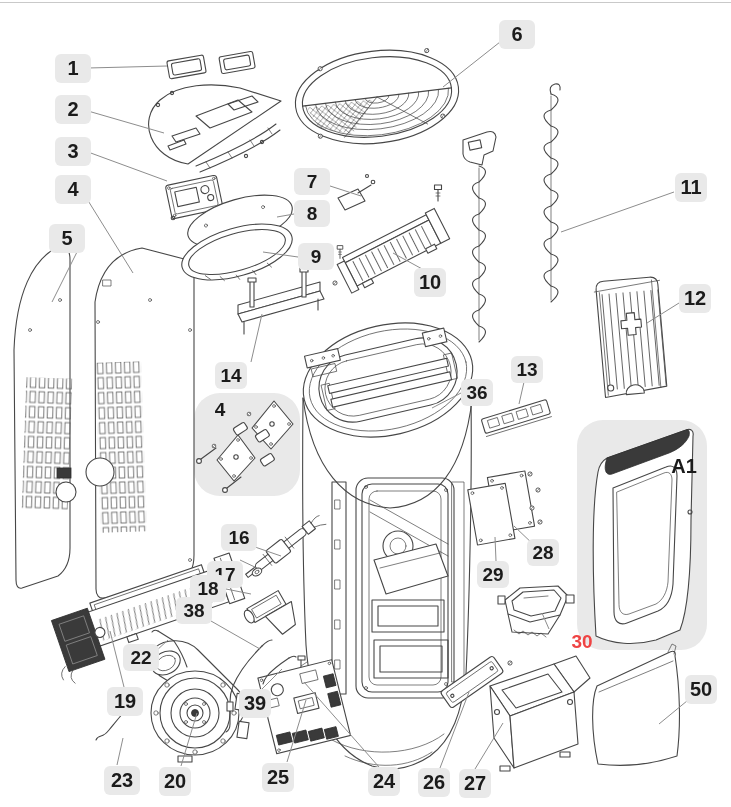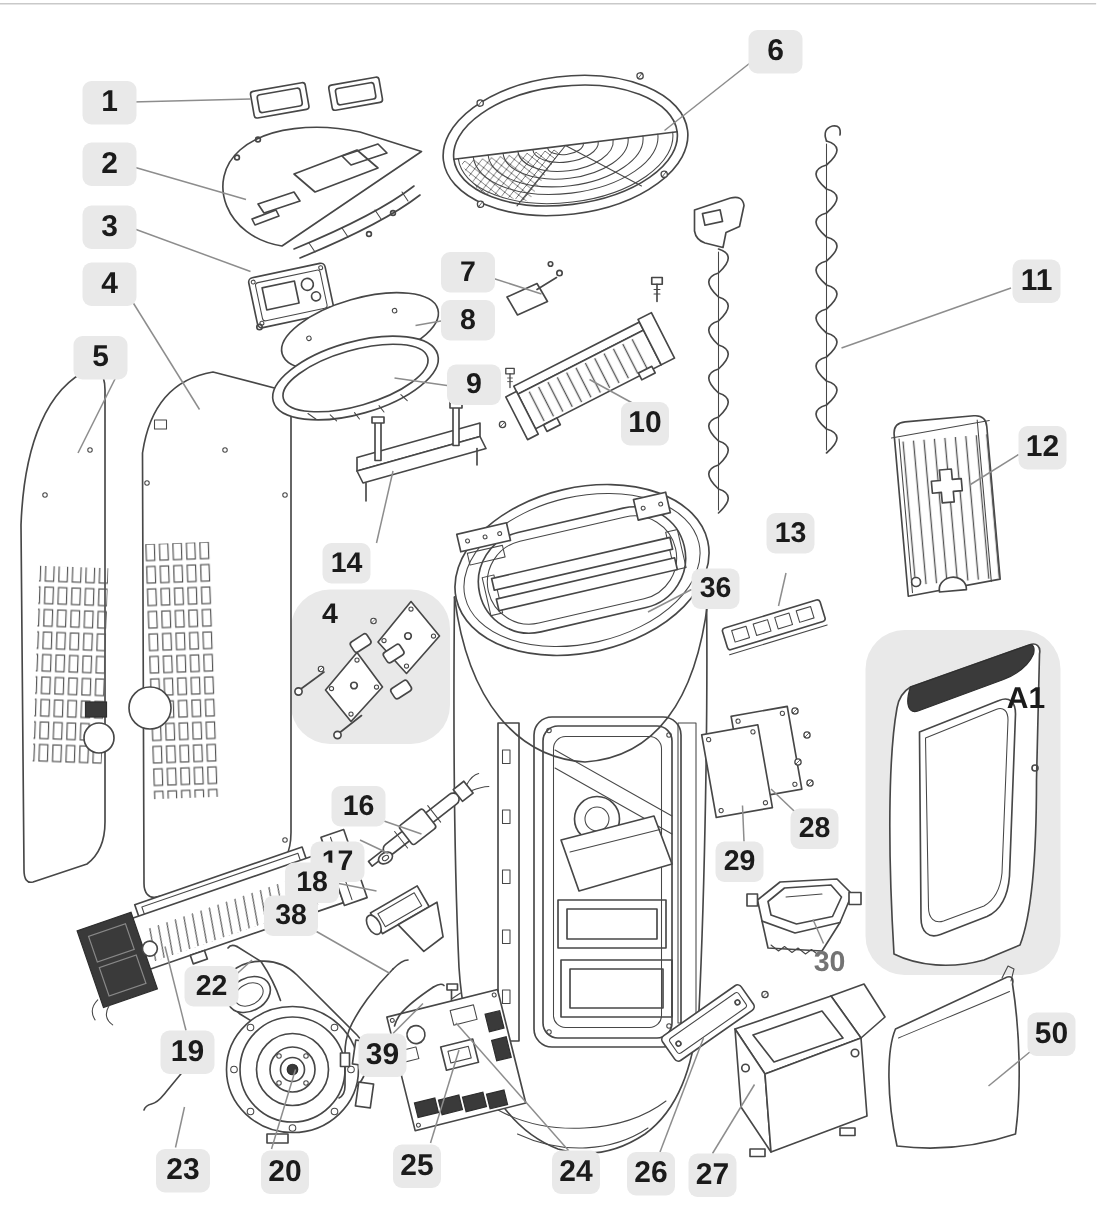--- a/index.html
+++ b/index.html
@@ -5,21 +5,21 @@
   html,body{margin:0;padding:0;background:#ffffff;font-family:"Liberation Sans",sans-serif;}
   .stage{position:relative;width:731px;height:807px;background:#ffffff;overflow:hidden;}
   .top-rule{position:absolute;top:2px;left:0;width:731px;height:1px;background:#c9c9c9;}
   svg.art{position:absolute;left:0;top:0;width:731px;height:807px;}
   .chip{position:absolute;display:flex;align-items:center;justify-content:center;
         background:#e9e9e9;border-radius:6px;font-size:20px;font-weight:700;color:#1b1b1b;
         width:36px;height:29px;user-select:none;}
   .chip.w40{width:32px;}
   .chip.sm{height:27px;font-size:19px;}
   .chip.bare{background:transparent;}
-  .chip.accent{background:transparent;color:#737373;}
+  .chip.accent{background:transparent;color:#ef4444;margin-left:29px;}
   .ln{fill:none;stroke:#474747;stroke-width:1.1;stroke-linejoin:round;stroke-linecap:round;}
   .lnw{fill:#ffffff;stroke:#474747;stroke-width:1.1;stroke-linejoin:round;}
   .thin{stroke-width:0.7;}
   .dk{fill:#3a3a3a;stroke:#2e2e2e;stroke-width:0.8;}
   .leader{stroke:#8d8d8d;stroke-width:1;fill:none;}
   .panelbox{fill:#e9e9e9;stroke:none;}
 </style>
 </head>
 <body>
 
@@ -510,28 +510,28 @@
   <div class="chip" style="left:55px;top:137px">3</div>
   <div class="chip" style="left:55px;top:175px">4</div>
   <div class="chip" style="left:49px;top:224px">5</div>
   <div class="chip" style="left:499px;top:20px">6</div>
   <div class="chip sm" style="left:294px;top:168px">7</div>
   <div class="chip sm" style="left:294px;top:200px">8</div>
   <div class="chip sm" style="left:298px;top:243px">9</div>
   <div class="chip w40" style="left:414px;top:268px">10</div>
   <div class="chip w40" style="left:675px;top:173px">11</div>
   <div class="chip w40" style="left:679px;top:284px">12</div>
-  <div class="chip sm w40" style="left:511px;top:342px">13</div>
+  <div class="chip sm w40" style="left:511px;top:356px">13</div>
   <div class="chip sm w40" style="left:215px;top:362px">14</div>
   <div class="chip sm bare" style="left:202px;top:396px">4</div>
   <div class="chip sm" style="left:221px;top:524px">16</div>
   <div class="chip sm" style="left:207px;top:561px">17</div>
   <div class="chip sm" style="left:190px;top:575px">18</div>
   <div class="chip" style="left:107px;top:687px">19</div>
-  <div class="chip w40" style="left:174px;top:767px">20</div>
+  <div class="chip w40" style="left:159px;top:767px">20</div>
   <div class="chip sm" style="left:176px;top:597px">38</div>
   <div class="chip sm" style="left:123px;top:644px">22</div>
   <div class="chip" style="left:104px;top:766px">23</div>
   <div class="chip w40" style="left:368px;top:767px">24</div>
   <div class="chip w40" style="left:262px;top:763px">25</div>
   <div class="chip w40" style="left:418px;top:768px">26</div>
   <div class="chip w40" style="left:459px;top:769px">27</div>
   <div class="chip sm w40" style="left:527px;top:539px">28</div>
   <div class="chip sm w40" style="left:477px;top:561px">29</div>
   <div class="chip sm accent" style="left:535px;top:628px">30</div>

